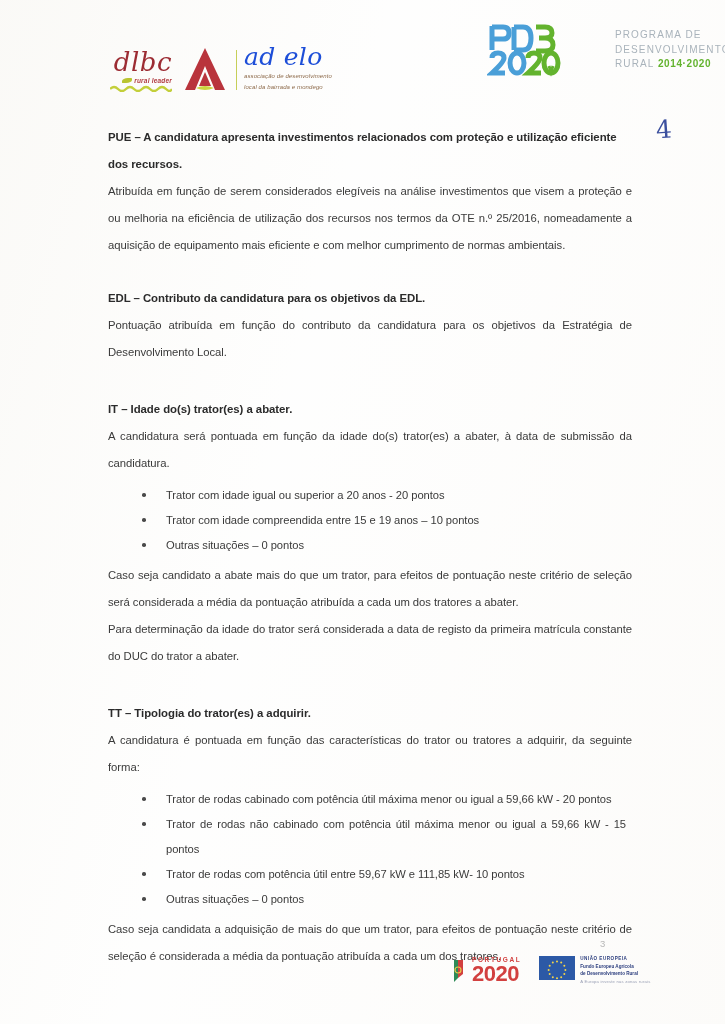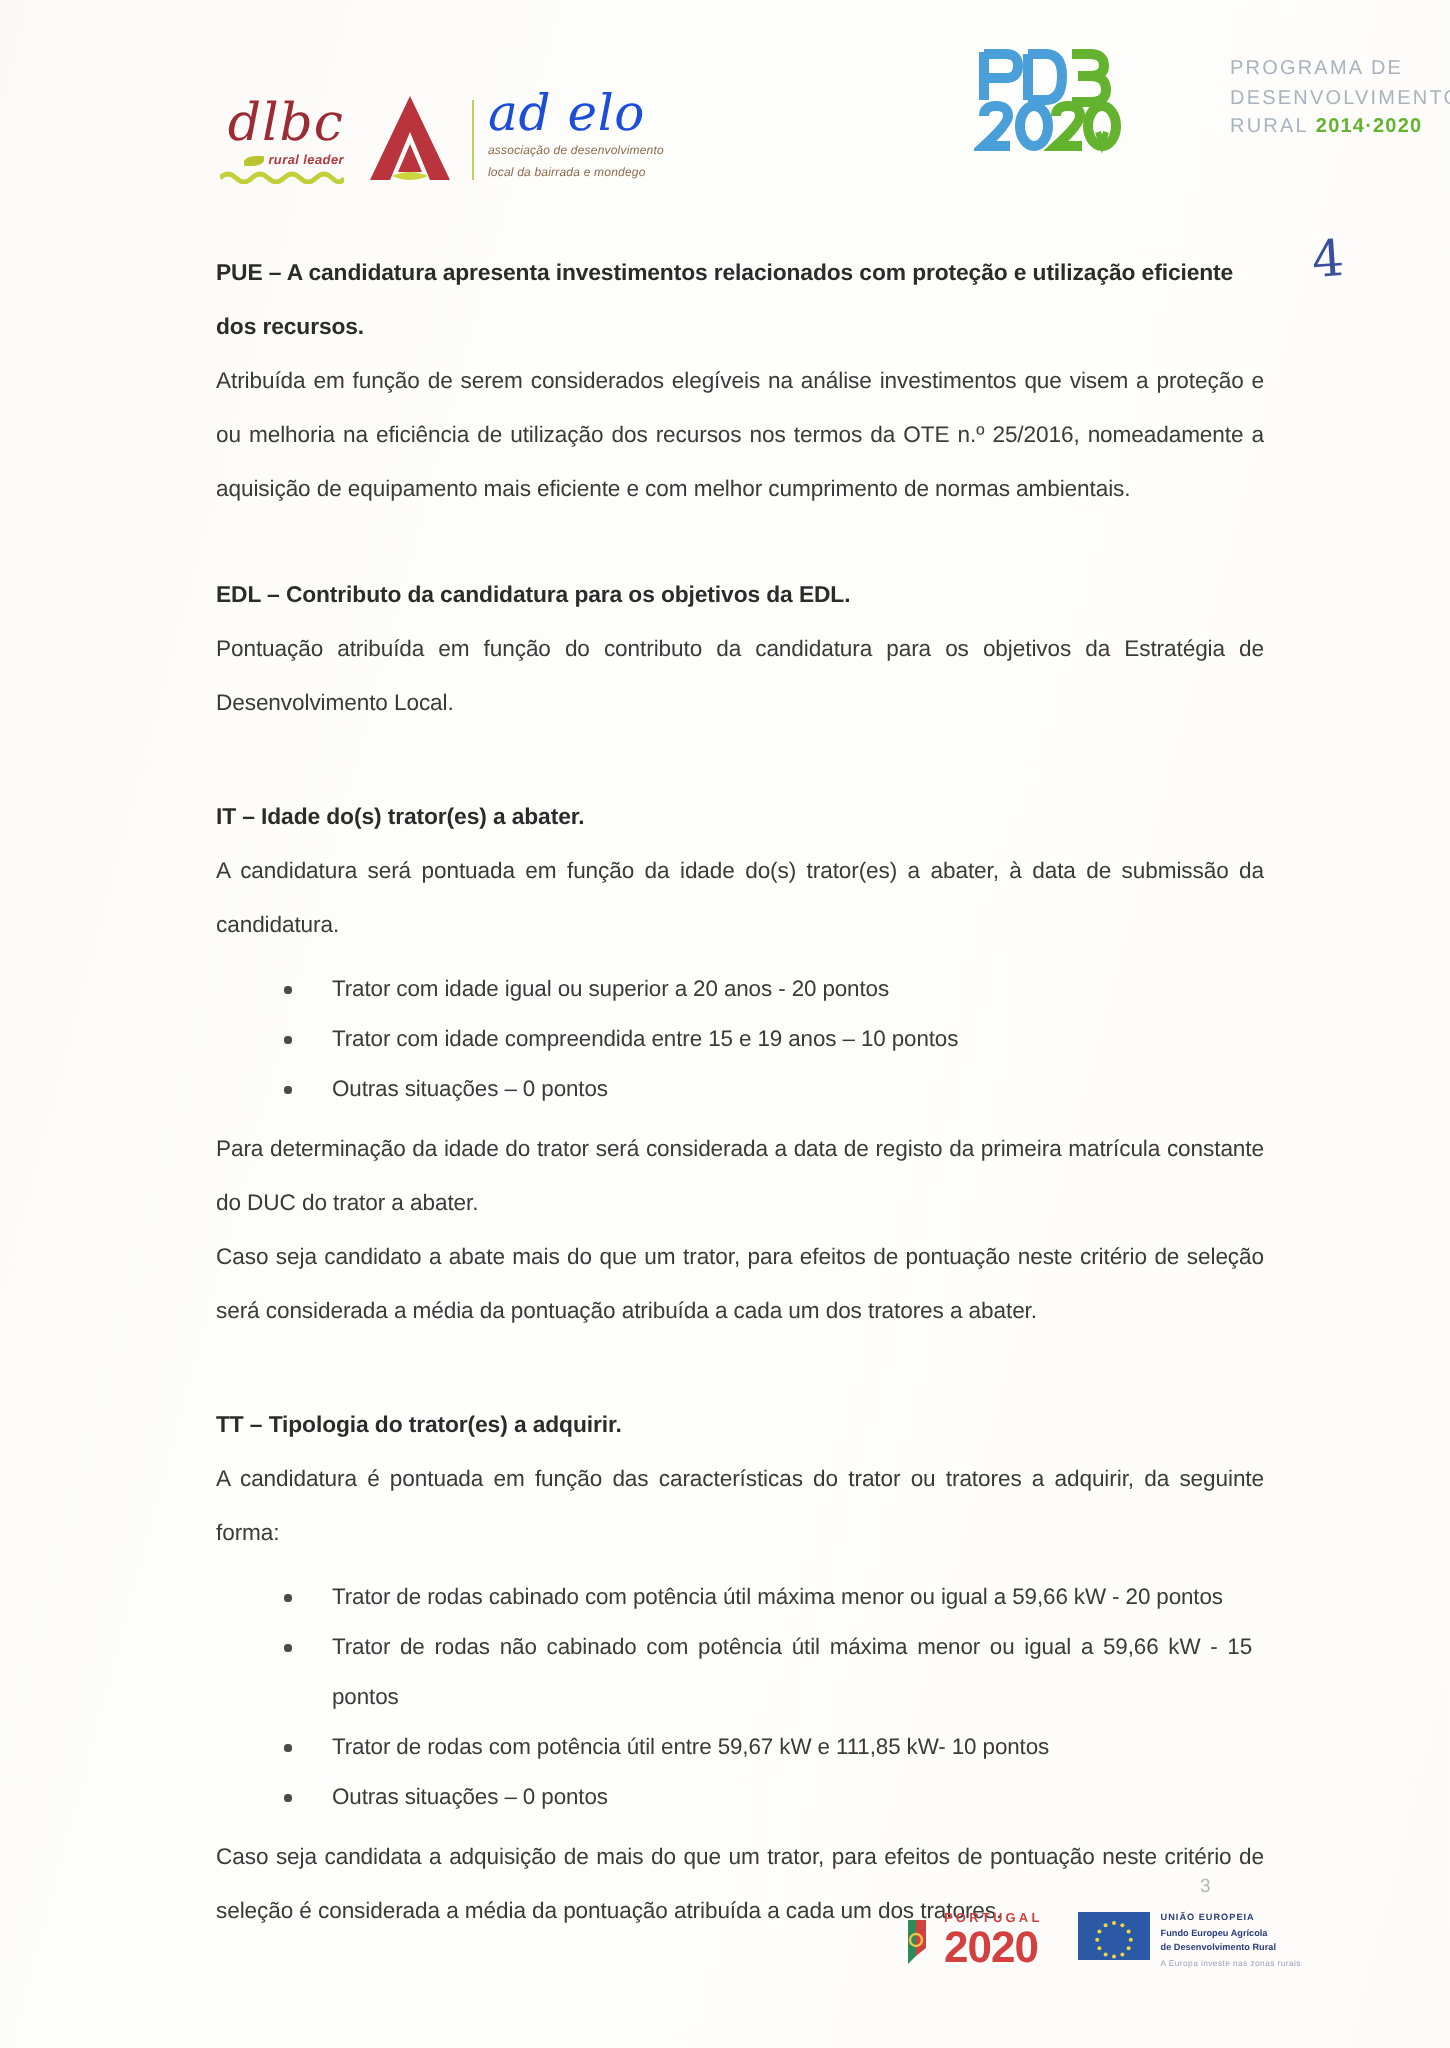--- a/index.html
+++ b/index.html
@@ -375,22 +375,22 @@
       <div class="gap-lg"></div>
 
       <div>
         <div class="h-bold">IT – Idade do(s) trator(es) a abater.</div>
         <div class="para">A candidatura será pontuada em função da idade do(s) trator(es) a abater, à data de submissão da candidatura.</div>
         <ul class="bullets">
           <li>Trator com idade igual ou superior a 20 anos - 20 pontos</li>
           <li>Trator com idade compreendida entre 15 e 19 anos – 10 pontos</li>
           <li>Outras situações – 0 pontos</li>
         </ul>
+        <div class="para">Caso seja candidato a abate mais do que um trator, para efeitos de pontuação neste critério de seleção será considerada a média da pontuação atribuída a cada um dos tratores a abater.</div>
         <div class="para">Para determinação da idade do trator será considerada a data de registo da primeira matrícula constante do DUC do trator a abater.</div>
-        <div class="para">Caso seja candidato a abate mais do que um trator, para efeitos de pontuação neste critério de seleção será considerada a média da pontuação atribuída a cada um dos tratores a abater.</div>
       </div>
 
       <div class="gap-lg"></div>
 
       <div>
         <div class="h-bold">TT – Tipologia do trator(es) a adquirir.</div>
         <div class="para">A candidatura é pontuada em função das características do trator ou tratores a adquirir, da seguinte forma:</div>
         <ul class="bullets">
           <li>Trator de rodas cabinado com potência útil máxima menor ou igual a 59,66 kW - 20 pontos</li>
           <li>Trator de rodas não cabinado com potência útil máxima menor ou igual a 59,66 kW - 15 pontos</li>

